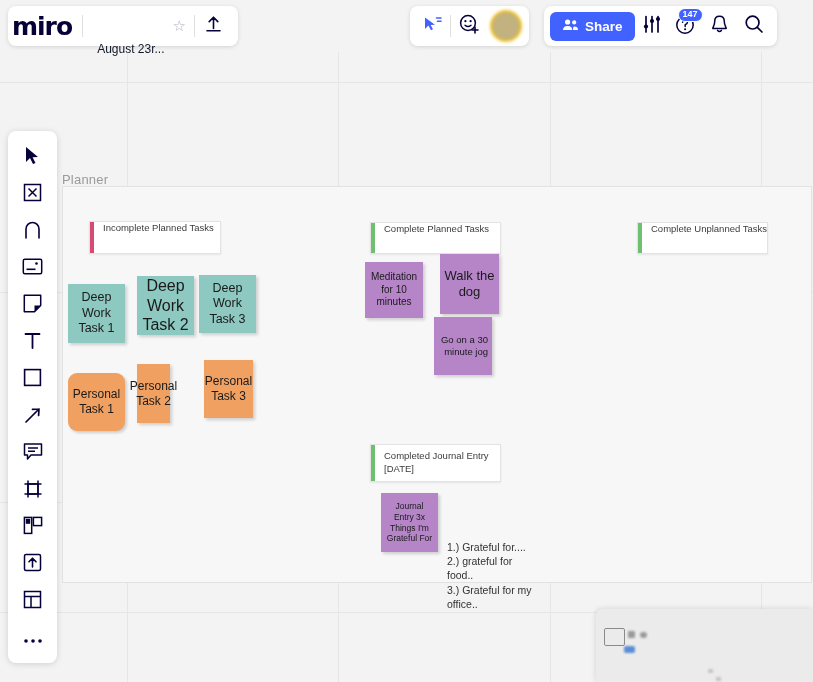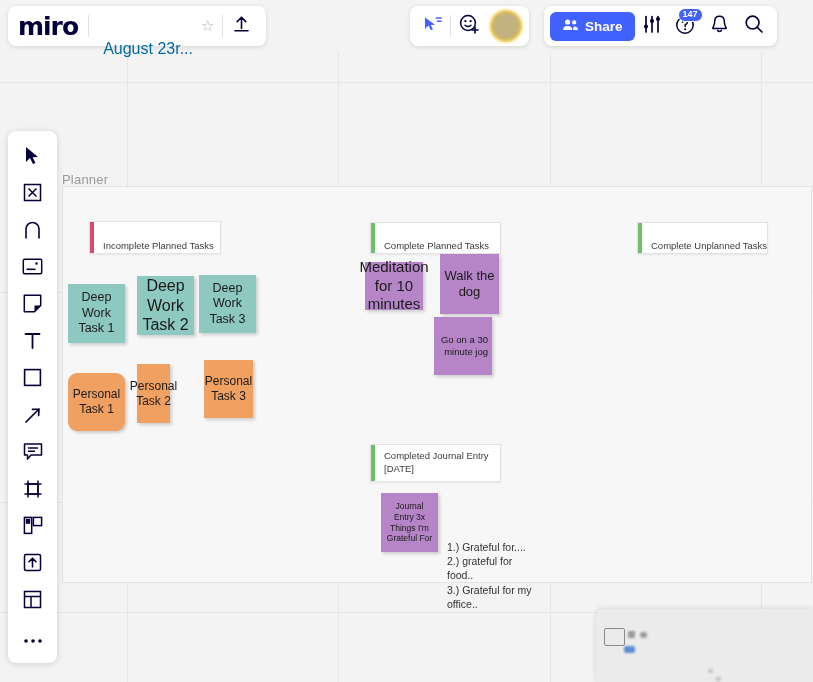--- a/index.html
+++ b/index.html
@@ -65,33 +65,33 @@
   .bar-group {
     position: absolute;
     background: #ffffff;
     border-radius: 8px;
     box-shadow: 0 1px 4px rgba(0,0,0,.13);
     display: flex;
     align-items: center;
     height: 40px;
     top: 6px;
   }
-  #brand-group { left: 8px; padding: 0 6px 0 10px; }
+  #brand-group { left: 8px; padding: 0 6px 0 4px; }
   .miro-logo {
     font-size: 25px;
     letter-spacing: -1px;
     color: #050038;
     font-weight: 700;
     padding-right: 10px;
     font-family: "DejaVu Sans", sans-serif;
   }
   .vsep { width: 1px; height: 22px; background: #e0e0e0; }
   #board-name {
-    font-size: 16px;
-    color: #0369a1;
+    font-size: 12px;
+    color: #0f172a;
     padding: 0 8px 0 14px;
     white-space: nowrap;
     margin-top: 46px;
   }
   .star-icon { color: #b0b0bb; font-size: 15px; padding-right: 8px; }
   .upload-btn { padding: 0 10px; display: flex; align-items: center; }
 
   #tools-group { left: 410px; padding: 0 4px; }
   .tool-ico { width: 36px; display: flex; align-items: center; justify-content: center; }
   .avatar {
@@ -174,21 +174,21 @@
   .note.orange { background: #f0a161; }
   .note.purple { background: #b585c8; }
 
   
   .hdr-card {
     position: absolute;
     background: #ffffff;
     border: 1px solid #e3e3e3;
     box-sizing: border-box;
     display: flex;
-    align-items: flex-end;
+    align-items: flex-start;
     box-shadow: 0 1px 2px rgba(0,0,0,.07);
   }
   .hdr-card .accent { width: 4px; align-self: stretch; }
   .hdr-card .accent.pink  { background: #d64b72; }
   .hdr-card .accent.green { background: #6dc06d; }
   .hdr-card .txt {
     font-size: 9.5px;
     color: #3b3b3b;
     padding-left: 9px;
     line-height: 1.35;
@@ -269,21 +269,21 @@
   </div>
 
   <div class="note teal" style="left:68px;  top:232px; width:57px; height:59px; font-size:12.5px;">Deep Work Task 1</div>
   <div class="note teal" style="left:137px; top:224px; width:57px; height:59px; font-size:16px;">Deep Work Task 2</div>
   <div class="note teal" style="left:199px; top:223px; width:57px; height:58px; font-size:12.5px;">Deep Work Task 3</div>
 
   <div class="note orange" style="left:68px;  top:321px; width:57px; height:58px; font-size:12px;border-radius:9px;">Personal Task 1</div>
   <div class="note orange" style="left:137px; top:312px; width:33px; height:59px; font-size:12px;">Personal Task 2</div>
   <div class="note orange" style="left:204px; top:308px; width:49px; height:58px; font-size:12px;">Personal Task 3</div>
 
-  <div class="note purple" style="left:365px; top:210px; width:58px; height:48px; font-size:15px;">Meditation for 10 minutes</div>
+  <div class="note purple" style="left:365px; top:210px; width:58px; height:56px; font-size:10px;">Meditation for 10 minutes</div>
   <div class="note purple" style="left:440px; top:202px; width:59px; height:60px; font-size:13px;">Walk the dog</div>
   <div class="note purple" style="left:434px; top:265px; width:58px; height:58px; font-size:9.5px;text-align:right;">Go on a 30 minute jog</div>
 
   <div class="hdr-card" style="left:370px; top:392px; width:131px; height:38px; align-items:flex-start;">
     <div class="accent green"></div>
     <div class="txt" style="padding-top:5px;">
       <div>Completed Journal Entry</div>
       <div>[DATE]</div>
     </div>
   </div>

